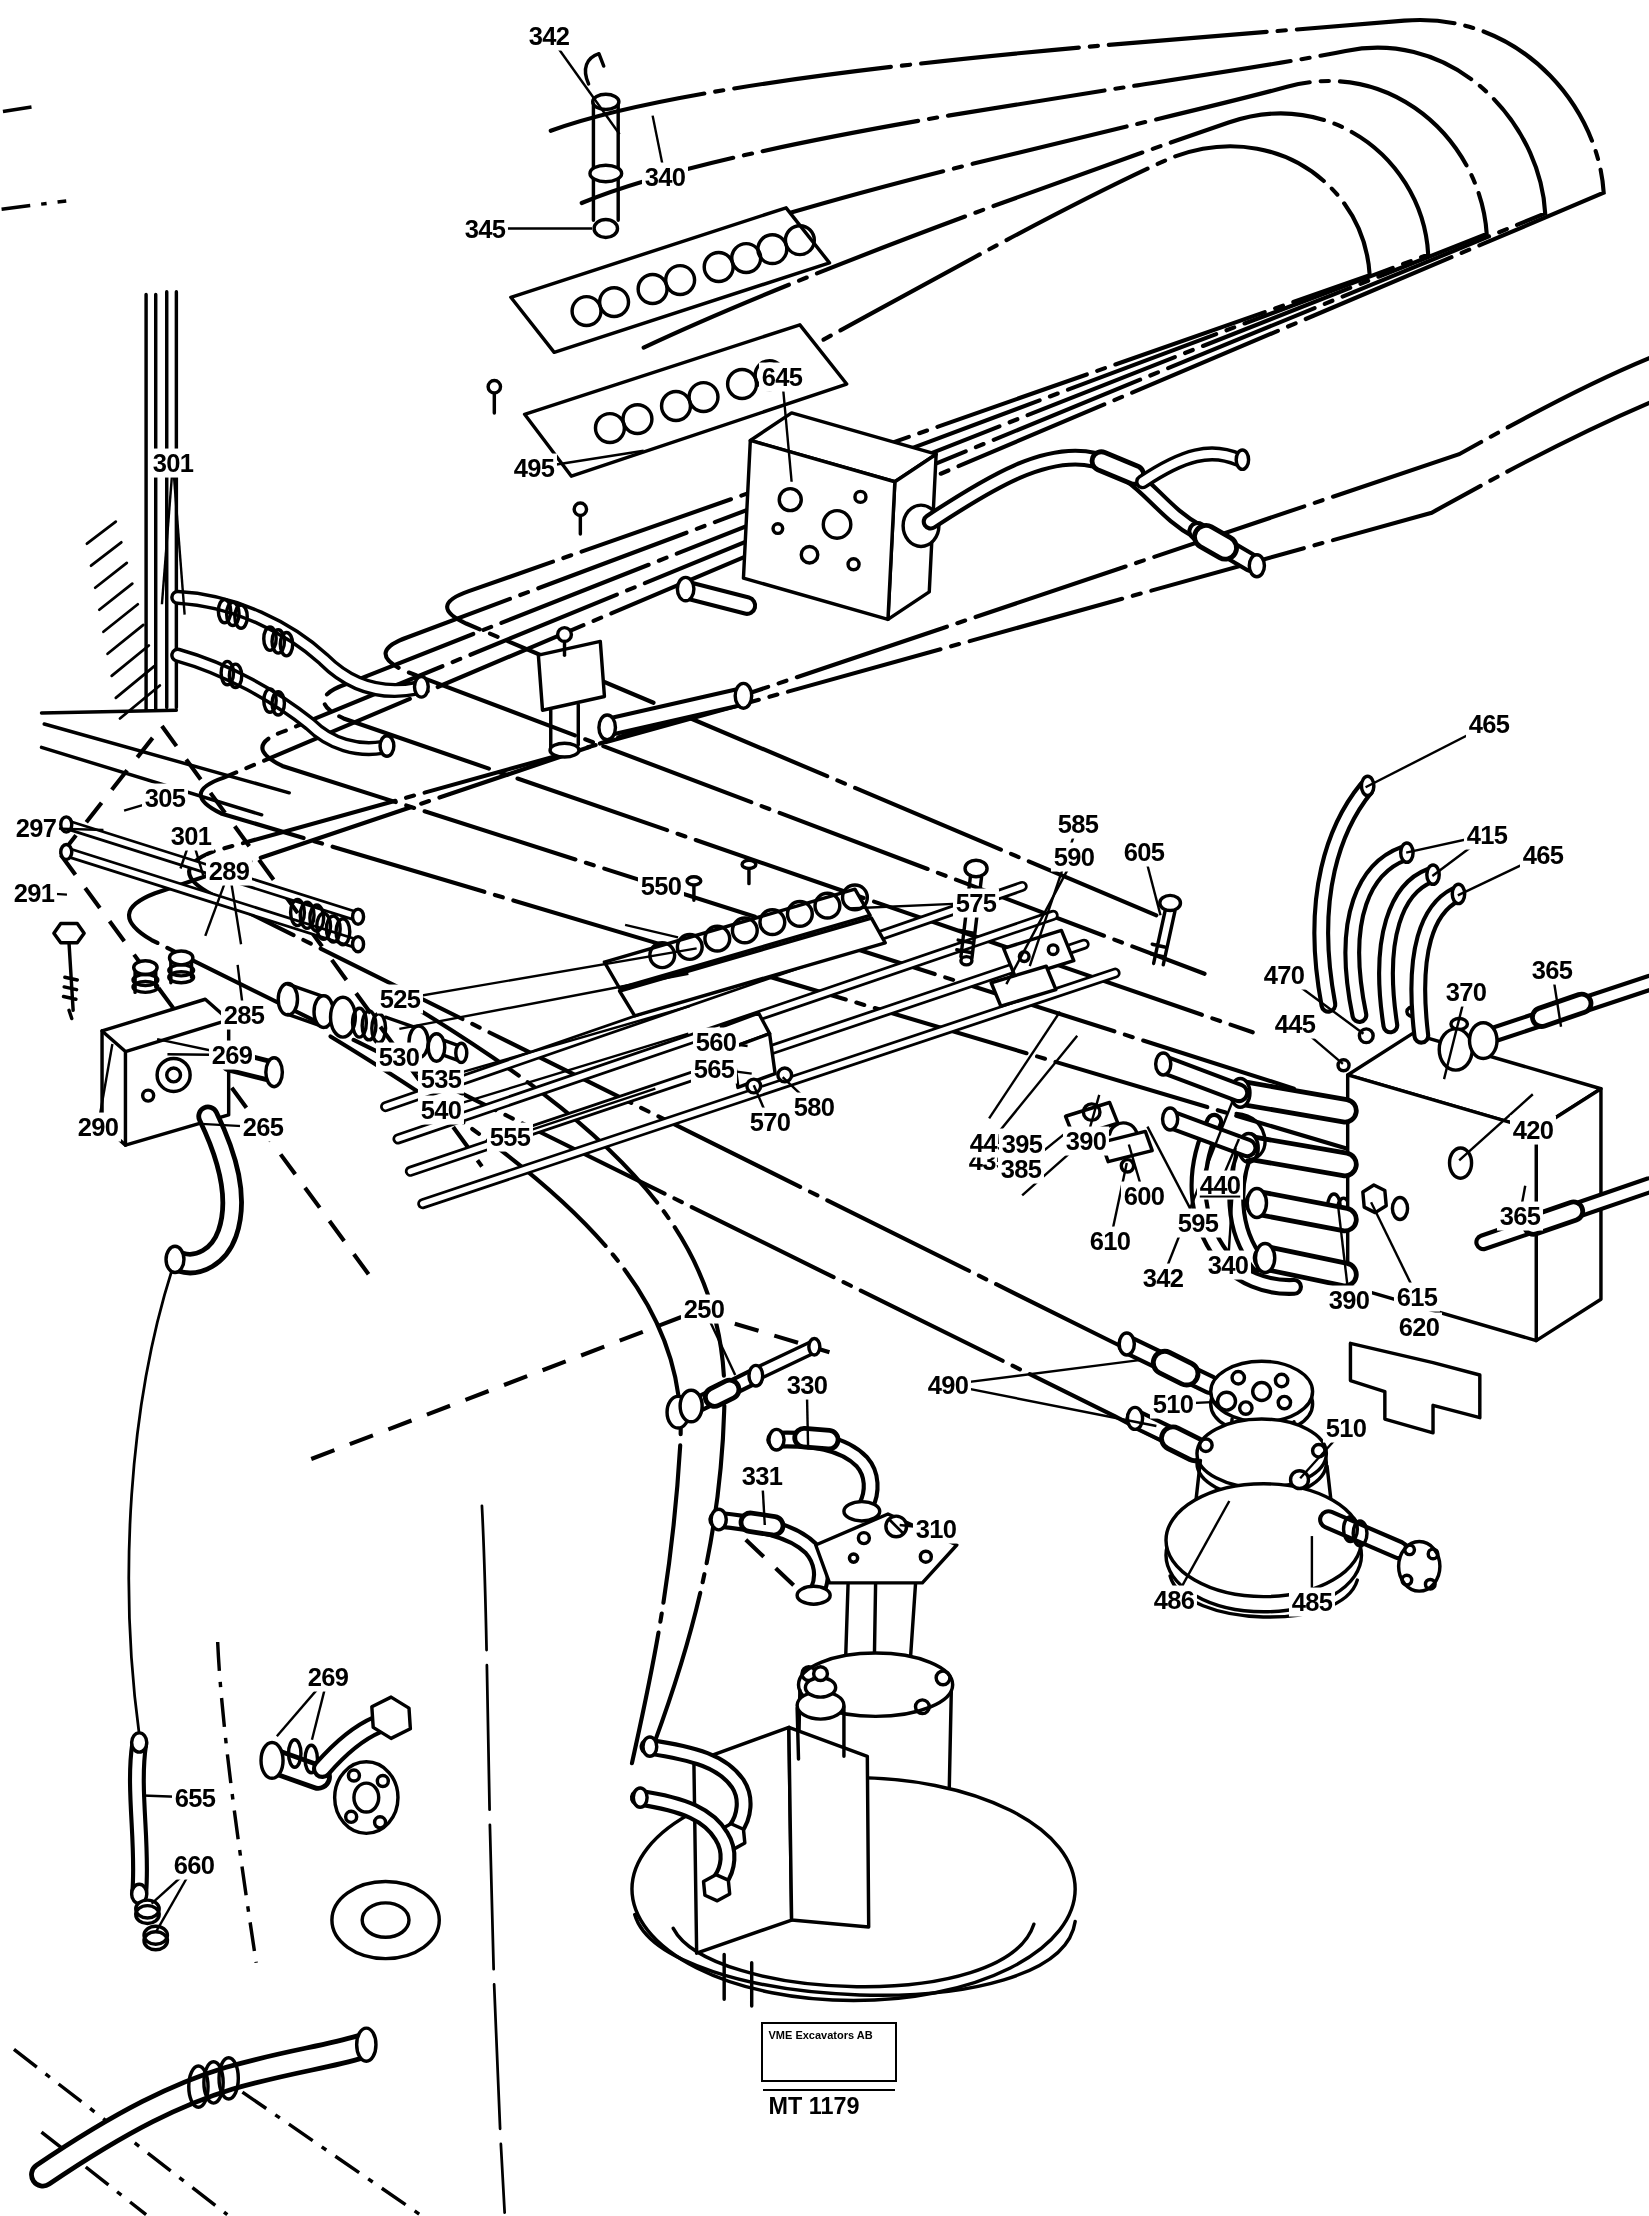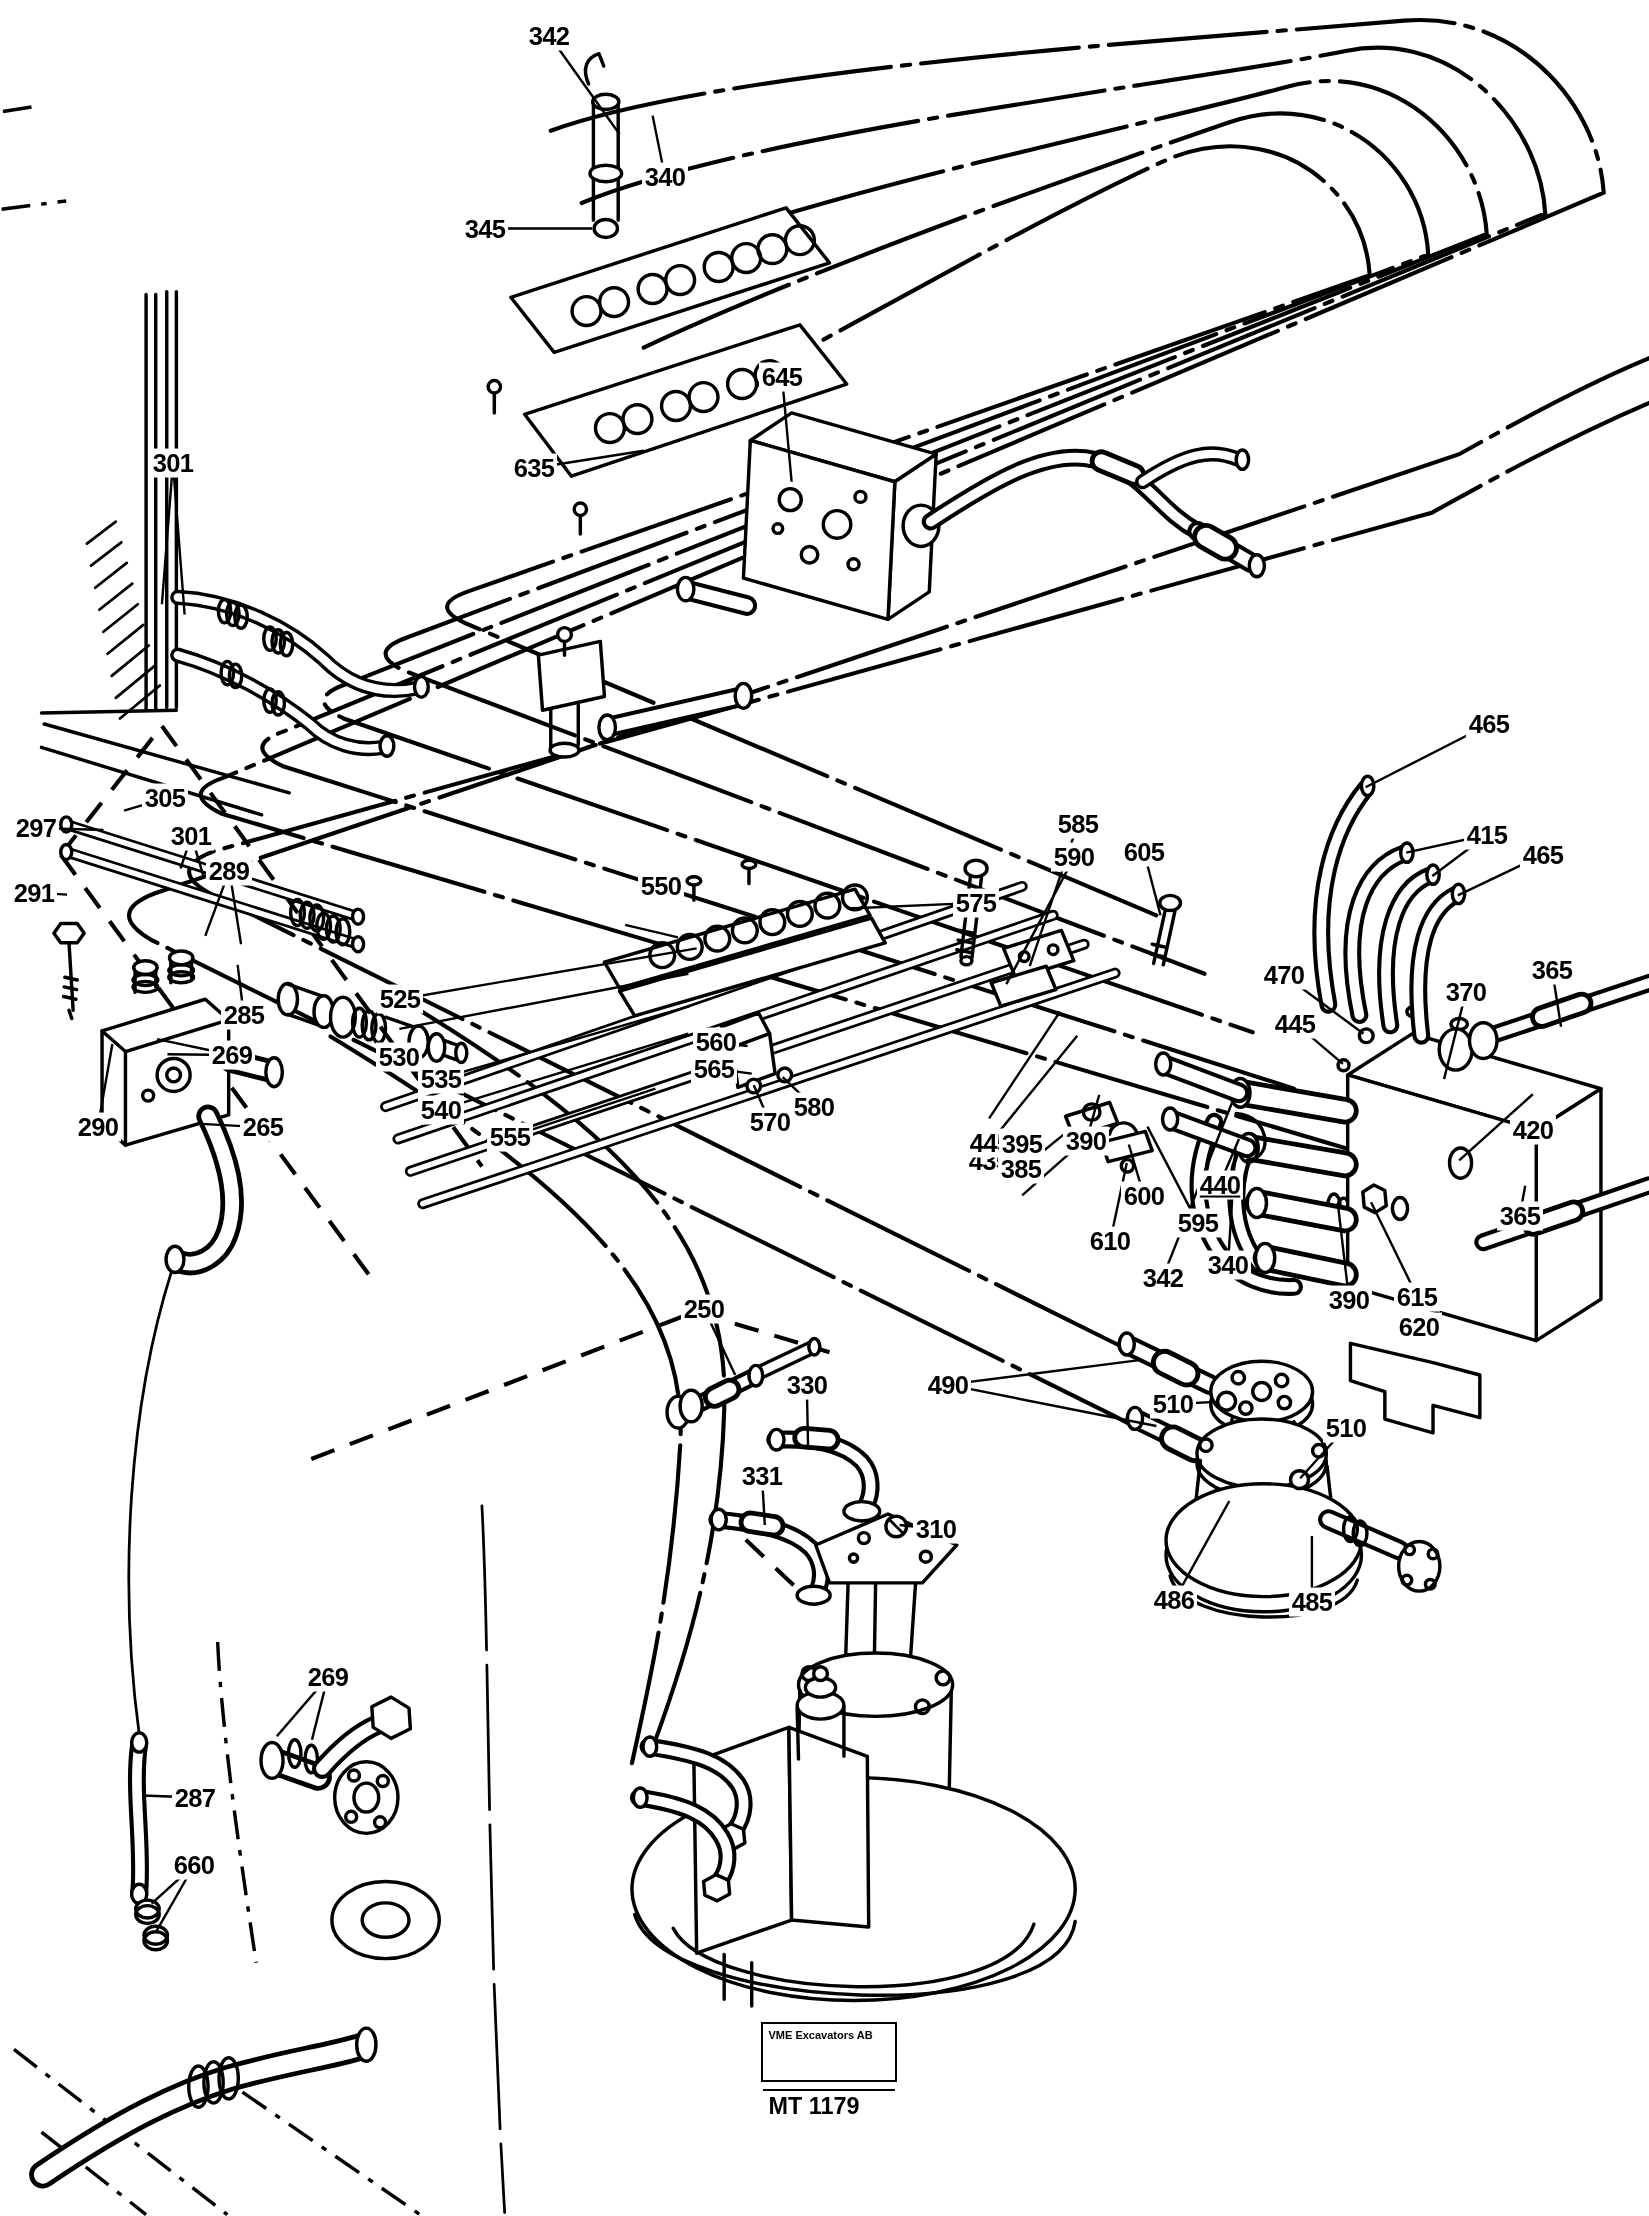--- a/index.html
+++ b/index.html
@@ -580,21 +580,21 @@
         <line x1="284" y1="2612" x2="207" y2="2609" class="lead"></line>
         <line x1="282" y1="2710" x2="220" y2="2766" class="lead"></line>
         <line x1="282" y1="2710" x2="227" y2="2806" class="lead"></line>
       </g>
 </svg>
 
   <div id="labels">
       <div class="part-label" style="left: 549px; top: 36px;">342</div>
       <div class="part-label" style="left: 665px; top: 177px;">340</div>
       <div class="part-label" style="left: 485px; top: 229px;">345</div>
-      <div class="part-label" style="left: 534px; top: 468px;">635</div>
+      <div class="part-label" style="left: 534px; top: 468px;">495</div>
       <div class="part-label" style="left: 782px; top: 377px;">645</div>
       <div class="part-label" style="left: 173px; top: 463px;">301</div>
       <div class="part-label" style="left: 36px; top: 828px;">297</div>
       <div class="part-label" style="left: 165px; top: 798px;">305</div>
       <div class="part-label" style="left: 191px; top: 836px;">301</div>
       <div class="part-label" style="left: 34px; top: 893px;">291</div>
       <div class="part-label" style="left: 229px; top: 871px;">289</div>
       <div class="part-label" style="left: 244px; top: 1015px;">285</div>
       <div class="part-label" style="left: 232px; top: 1055px;">269</div>
       <div class="part-label" style="left: 98px; top: 1127px;">290</div>
@@ -639,21 +639,21 @@
       <div class="part-label" style="left: 704px; top: 1309px;">250</div>
       <div class="part-label" style="left: 948px; top: 1385px;">490</div>
       <div class="part-label" style="left: 807px; top: 1385px;">330</div>
       <div class="part-label" style="left: 762px; top: 1476px;">331</div>
       <div class="part-label" style="left: 936px; top: 1529px;">310</div>
       <div class="part-label" style="left: 1173px; top: 1404px;">510</div>
       <div class="part-label" style="left: 1346px; top: 1428px;">510</div>
       <div class="part-label" style="left: 1174px; top: 1600px;">486</div>
       <div class="part-label" style="left: 1312px; top: 1602px;">485</div>
       <div class="part-label" style="left: 328px; top: 1677px;">269</div>
-      <div class="part-label" style="left: 195px; top: 1798px;">287</div>
+      <div class="part-label" style="left: 195px; top: 1798px;">655</div>
       <div class="part-label" style="left: 194px; top: 1865px;">660</div>
     </div>
 
   <div id="titlebox">
     <div class="row1">VME Excavators AB</div>
     <div class="row2">MT 1179</div>
   </div>
 
 </div>
 

